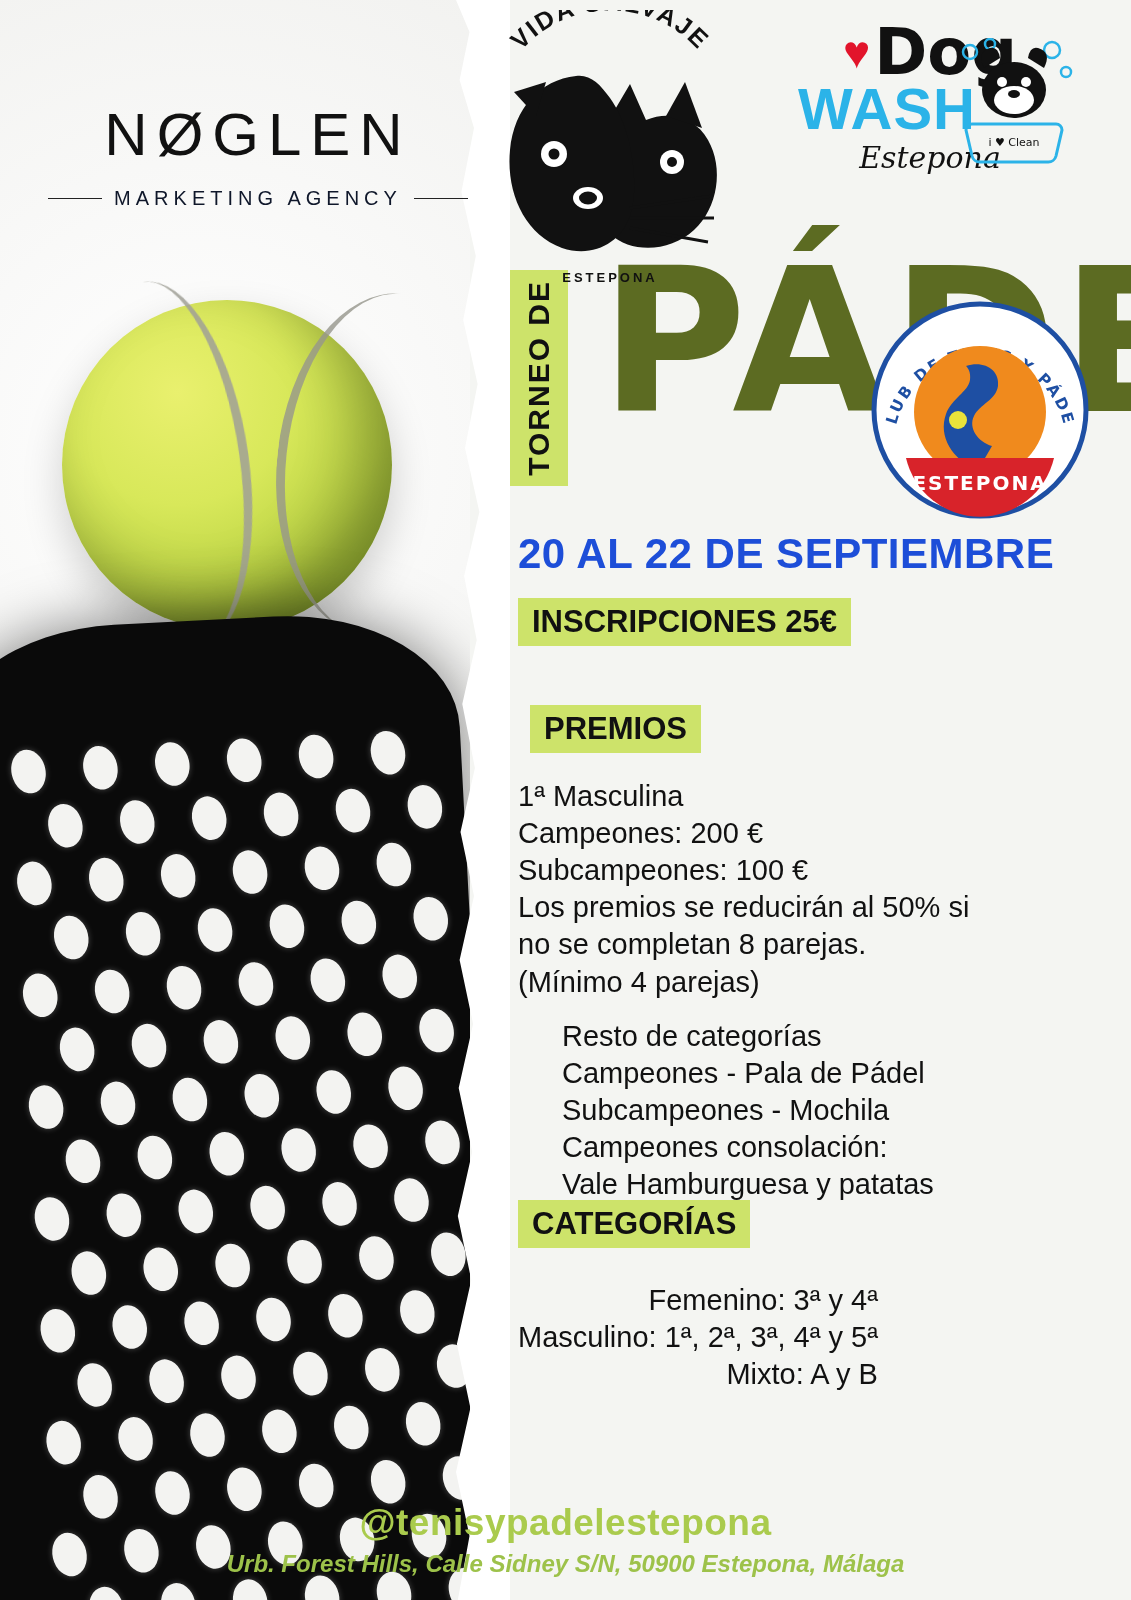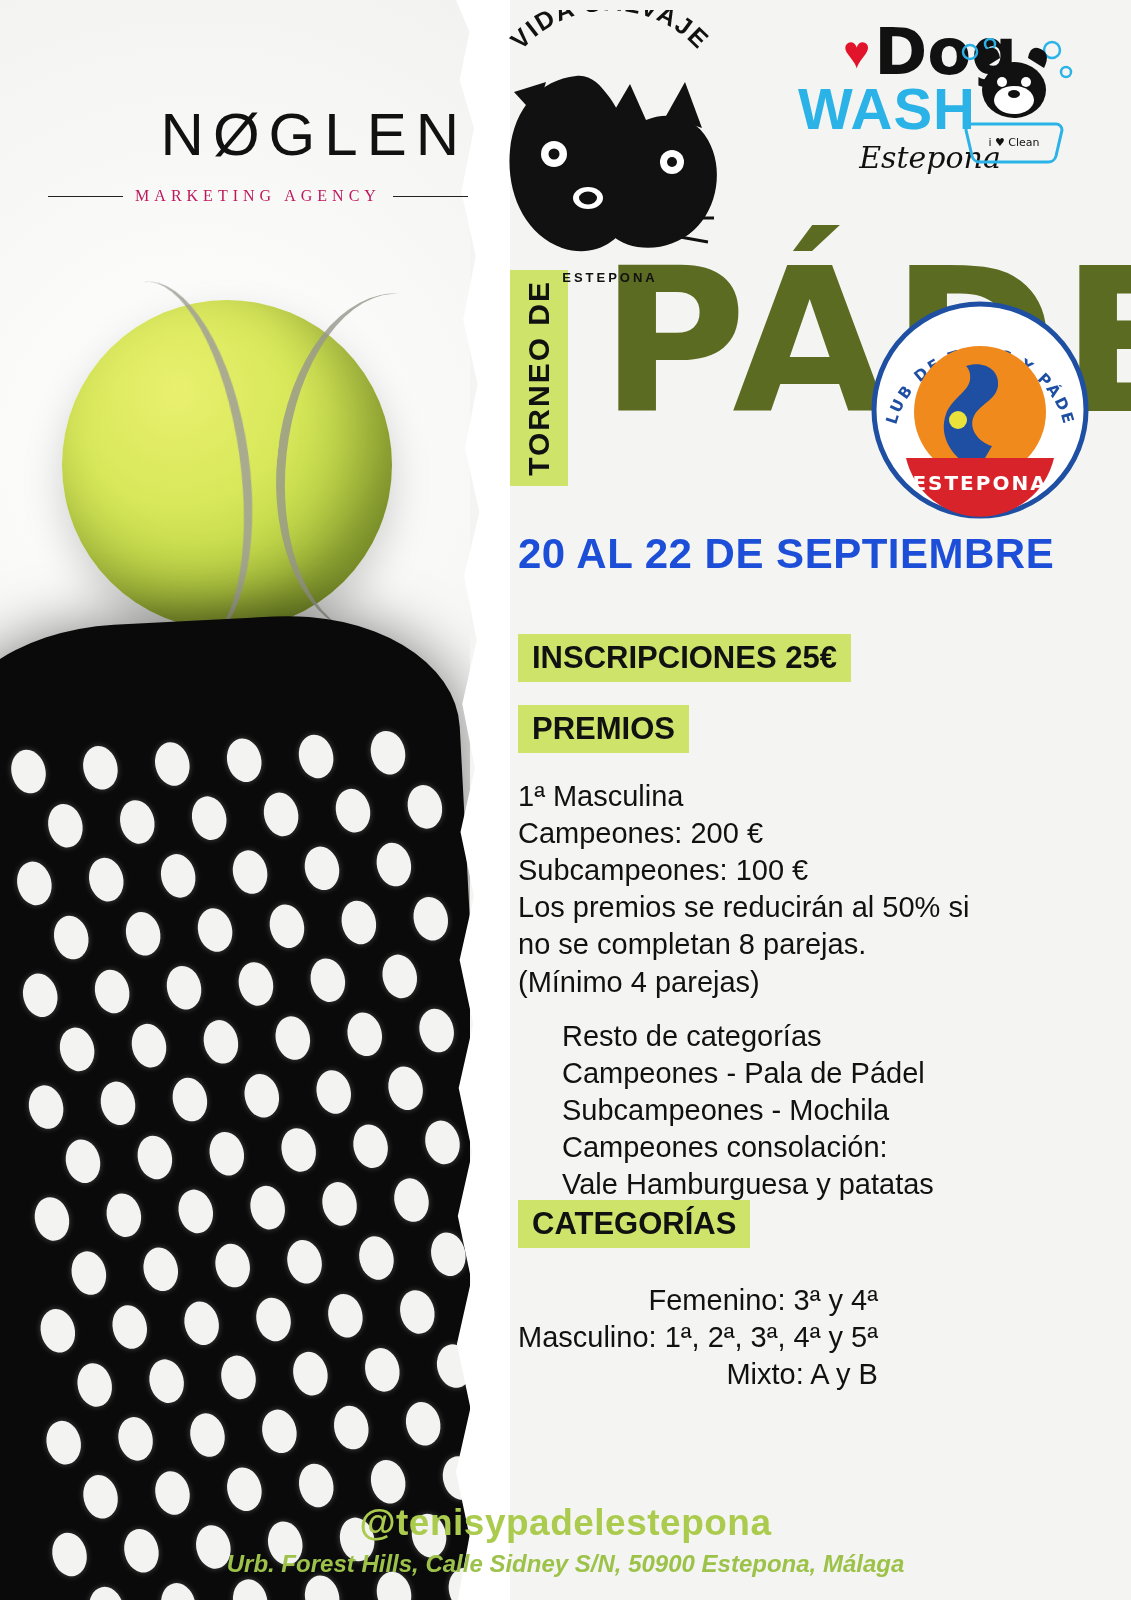--- a/index.html
+++ b/index.html
@@ -97,37 +97,37 @@
     left: 470px; top: 0;
     width: 661px; height: 1600px;
   }
 
   
   .noglen {
     position: absolute;
     left: 48px; top: 100px;
     width: 420px;
     z-index: 6;
-    text-align: right;
+    text-align: center;
   }
   .noglen-name {
     font-size: 60px;
     letter-spacing: 9px;
     color: #111;
     font-weight: 400;
     font-family: "Liberation Sans", sans-serif;
     white-space: nowrap;
   }
   .noglen-sub-wrap {
     display: flex; align-items: center; gap: 12px;
     margin-top: 18px;
   }
   .noglen-rule { flex: 1; height: 1px; background: #222; }
   .noglen-sub {
-    font-size: 16px; letter-spacing: 5px; color: #be185d; white-space: nowrap; font-family: Liberation Serif, serif;
+    font-size: 20px; letter-spacing: 5px; color: #0f172a; white-space: nowrap;
   }
 
   
   .vidasalvaje {
     position: absolute;
     left: 480px; top: 10px;
     width: 260px; height: 280px;
     z-index: 7;
   }
   .vs-arc {
@@ -207,22 +207,22 @@
     font-size: 42px; font-weight: 800; color: #1d4ed8;
     letter-spacing: 0.5px;
   }
 
   .tag {
     display: inline-block;
     background: #cde36a;
     padding: 6px 14px;
     font-size: 31px; font-weight: 800; color: #111;
   }
-  .tag-insc { position: absolute; left: 48px; top: 598px; margin-top: 36px; }
-  .tag-premios { position: absolute; left: 48px; top: 705px; }
+  .tag-insc { position: absolute; left: 48px; top: 598px; }
+  .tag-premios { position: absolute; left: 60px; top: 705px; }
   .tag-categorias { position: absolute; left: 48px; top: 1200px; }
 
   .insc-note {
     position: absolute; left: 48px; top: 658px;
     font-size: 28px; color: #111; font-weight: 500;
   }
 
   .block-text {
     position: absolute;
     font-size: 29px; line-height: 1.28; color: #111; font-weight: 500;

